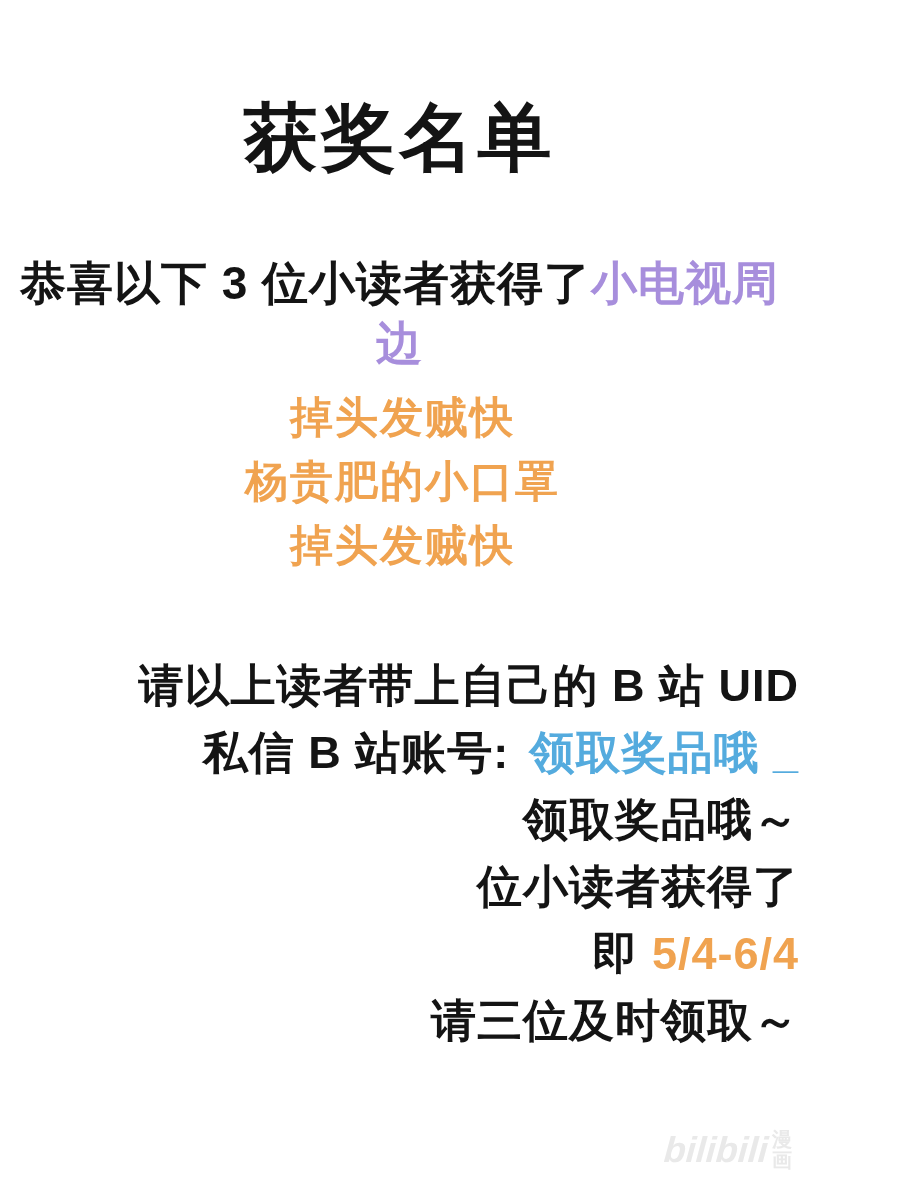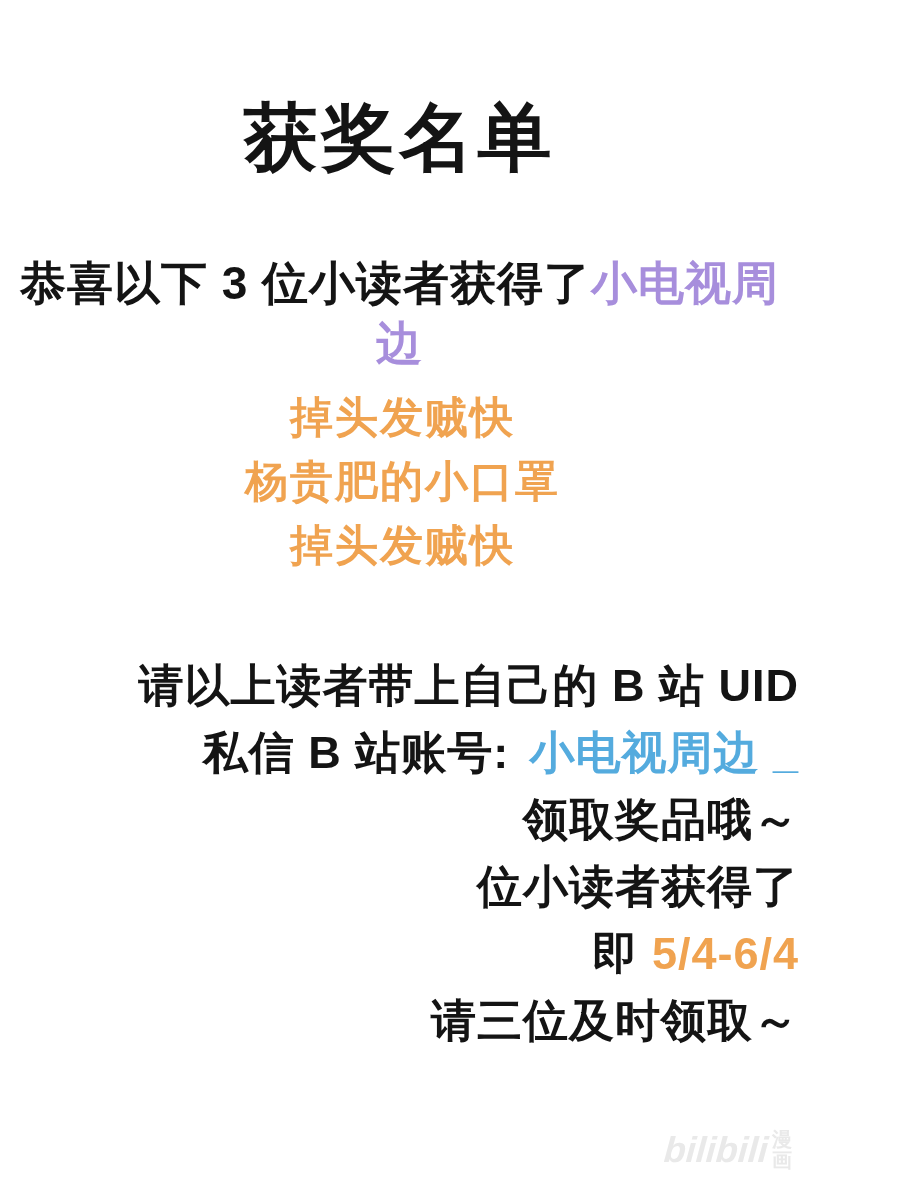--- a/index.html
+++ b/index.html
@@ -103,21 +103,21 @@
   <p class="line intro"><span>恭喜以下 3 位小读者获得了</span><span class="highlight">小电视周边</span></p>
 
   <div class="winners">
     <p>掉头发贼快</p>
     <p>杨贵肥的小口罩</p>
     <p>掉头发贼快</p>
   </div>
 
   <div class="instructions">
     <p>请以上读者带上自己的 B 站 UID</p>
-    <p><span>私信 B 站账号:</span><span class="account">小电视周边 _</span></p>
+    <p><span>私信 B 站账号:</span><span class="account">领取奖品哦 _</span></p>
     <p>领取奖品哦～</p>
     <p>位小读者获得了</p>
     <p><span>即 </span><span class="dates">5/4-6/4</span></p>
     <p>请三位及时领取～</p>
   </div>
 
   <div class="watermark">
     <span class="wm-logo">bilibili</span>
     <span class="wm-suffix">
         <span>漫</span>

